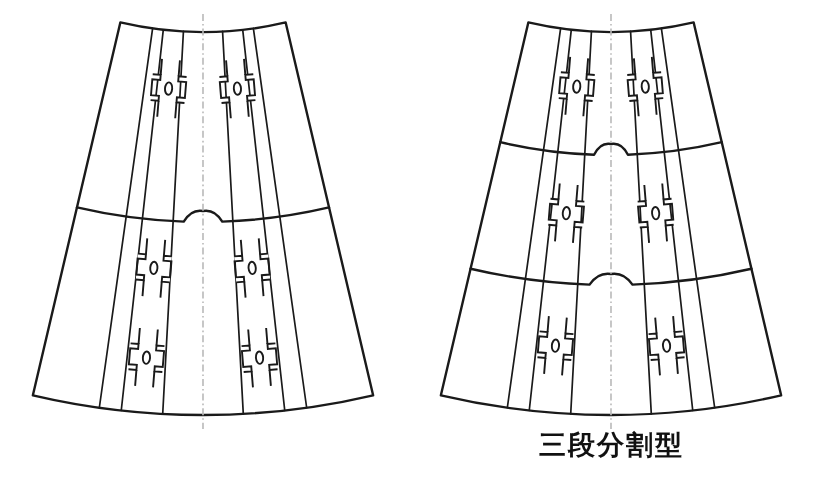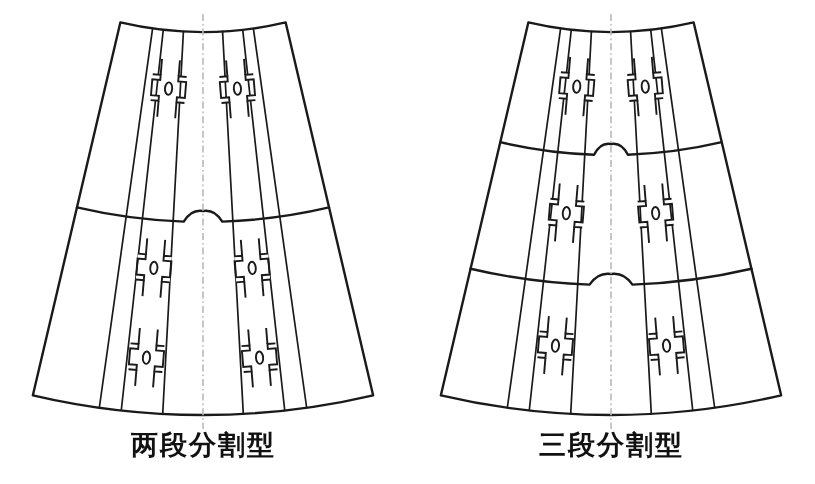--- a/index.html
+++ b/index.html
@@ -107,21 +107,20 @@
              L -9 13 L -17 13" class="joint"></path>
           <path d="M 17 -13 L 9 -13 L 9 -8
              L 17 -8 L 17 8 L 9 8
              L 9 13 L 17 13" class="joint"></path>
           <path d="M -9 -13 L -9 -29 M 9 -13 L 9 -29
                 M -9 13 L -9 29 M 9 13 L 9 29" class="joint"></path>
           <ellipse cx="0" cy="0" rx="3.6" ry="6.2" class="hole"></ellipse>
         </g>
         <path d="M 203.00 14.00 L 203.00 429.00" class="centerline"></path>
       </svg>
-    <div class="caption">两段分割型</div>
   </div>
 
   <div class="panel" id="panel-right">
     <svg class="fig" viewBox="0 0 407 430">
         <path d="M 120.34 22.44 A 362 362 0 0 0 285.66 22.44 L 373.12 395.32 A 745 745 0 0 1 32.88 395.32 Z" class="outline"></path>
         <path d="M 152.62 28.48 L 99.32 407.75" class="radial"></path>
         <path d="M 163.28 29.81 L 121.25 410.50" class="radial"></path>
         <path d="M 183.42 31.47 L 162.71 413.91" class="radial"></path>
         <path d="M 222.58 31.47 L 243.29 413.91" class="radial"></path>
         <path d="M 242.72 29.81 L 284.75 410.50" class="radial"></path>

